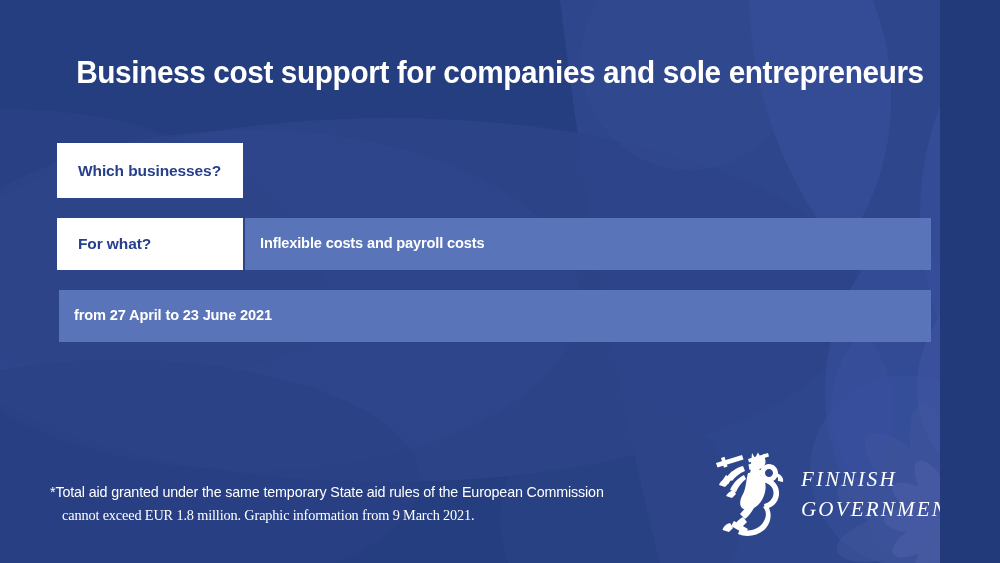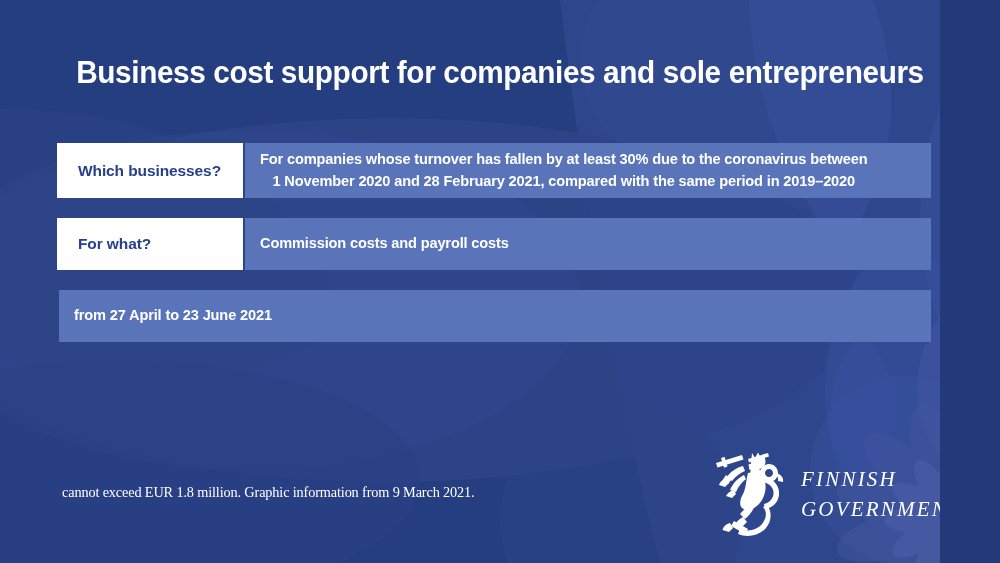--- a/index.html
+++ b/index.html
@@ -162,45 +162,43 @@
   </div>
 
   <h1 id="title">Business cost support for companies and sole entrepreneurs</h1>
 
   <div id="table">
 
     <div class="row r0">
       <div class="row-cellbox">
         <span class="row-label">Which businesses?</span>
       </div>
-      <div class="row-value-box">
-        <span class="row-value"><span>For companies whose turnover has fallen by at least 30% due to the coronavirus between</span><br><span>1 November 2020 and 28 February 2021, compared with the same period in 2019–2020</span></span>
-      </div>
     </div>
 
     <div class="row r1">
       <div class="row-cellbox">
         <span class="row-label">For what?</span>
       </div>
       <div class="row-value-box">
-        <span class="row-value">Commission costs and payroll costs</span>
+        <span class="row-value">Inflexible costs and payroll costs</span>
       </div>
     </div>
 
 
 
     <div class="row r4">
       <div class="row-value-box">
         <span class="row-value">from 27 April to 23 June 2021</span>
       </div>
     </div>
 
   </div>
 
   <div id="footnote">
+    <span class="fn-line">*Total aid granted under the same temporary State aid rules of the European Commission</span>
     <span class="fn-line indent">cannot exceed EUR 1.8 million. Graphic information from 9 March 2021.</span>
   </div>
 
   <div id="logo">
     <div id="logo-mark">
       <svg viewBox="0 0 74 96" xmlns="http://www.w3.org/2000/svg" aria-hidden="true">
         <g fill="#ffffff">
 
           <path d="M4 16 L30 8 L31.5 12.5 L5.5 20.5 Z"></path>
           <path d="M9 11 L12.5 9.8 L15.5 19.5 L12 20.7 Z"></path>

